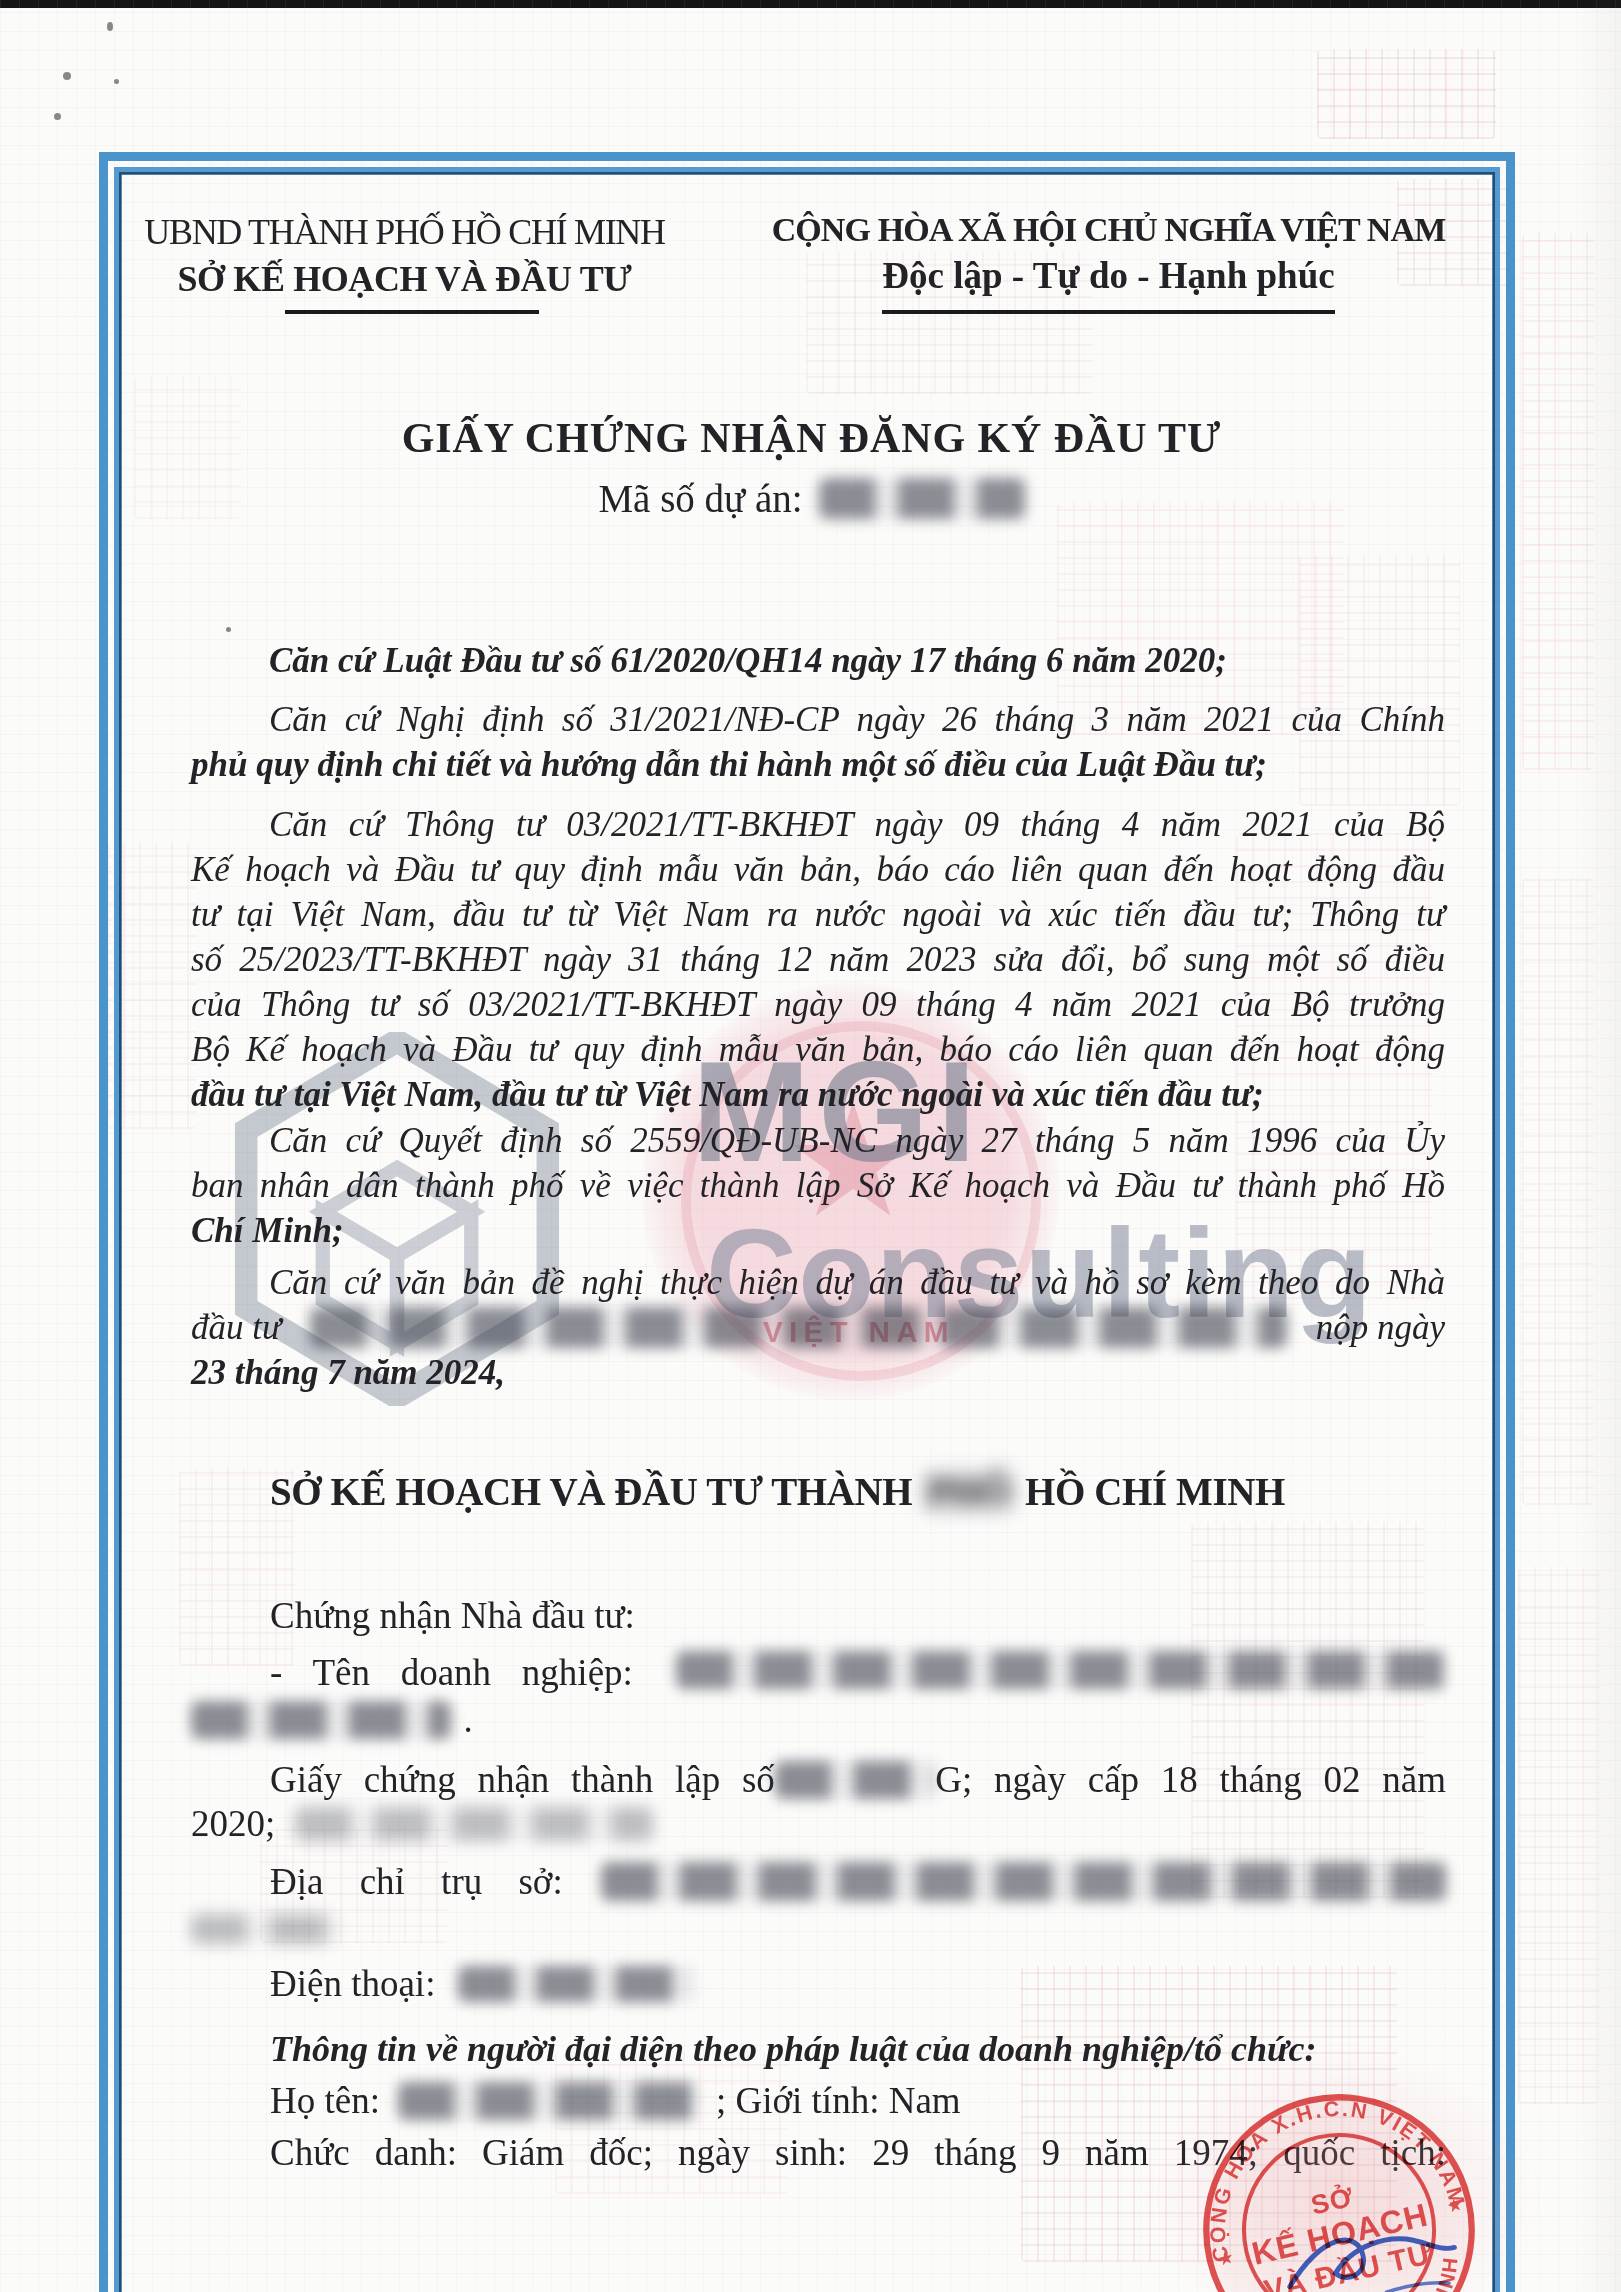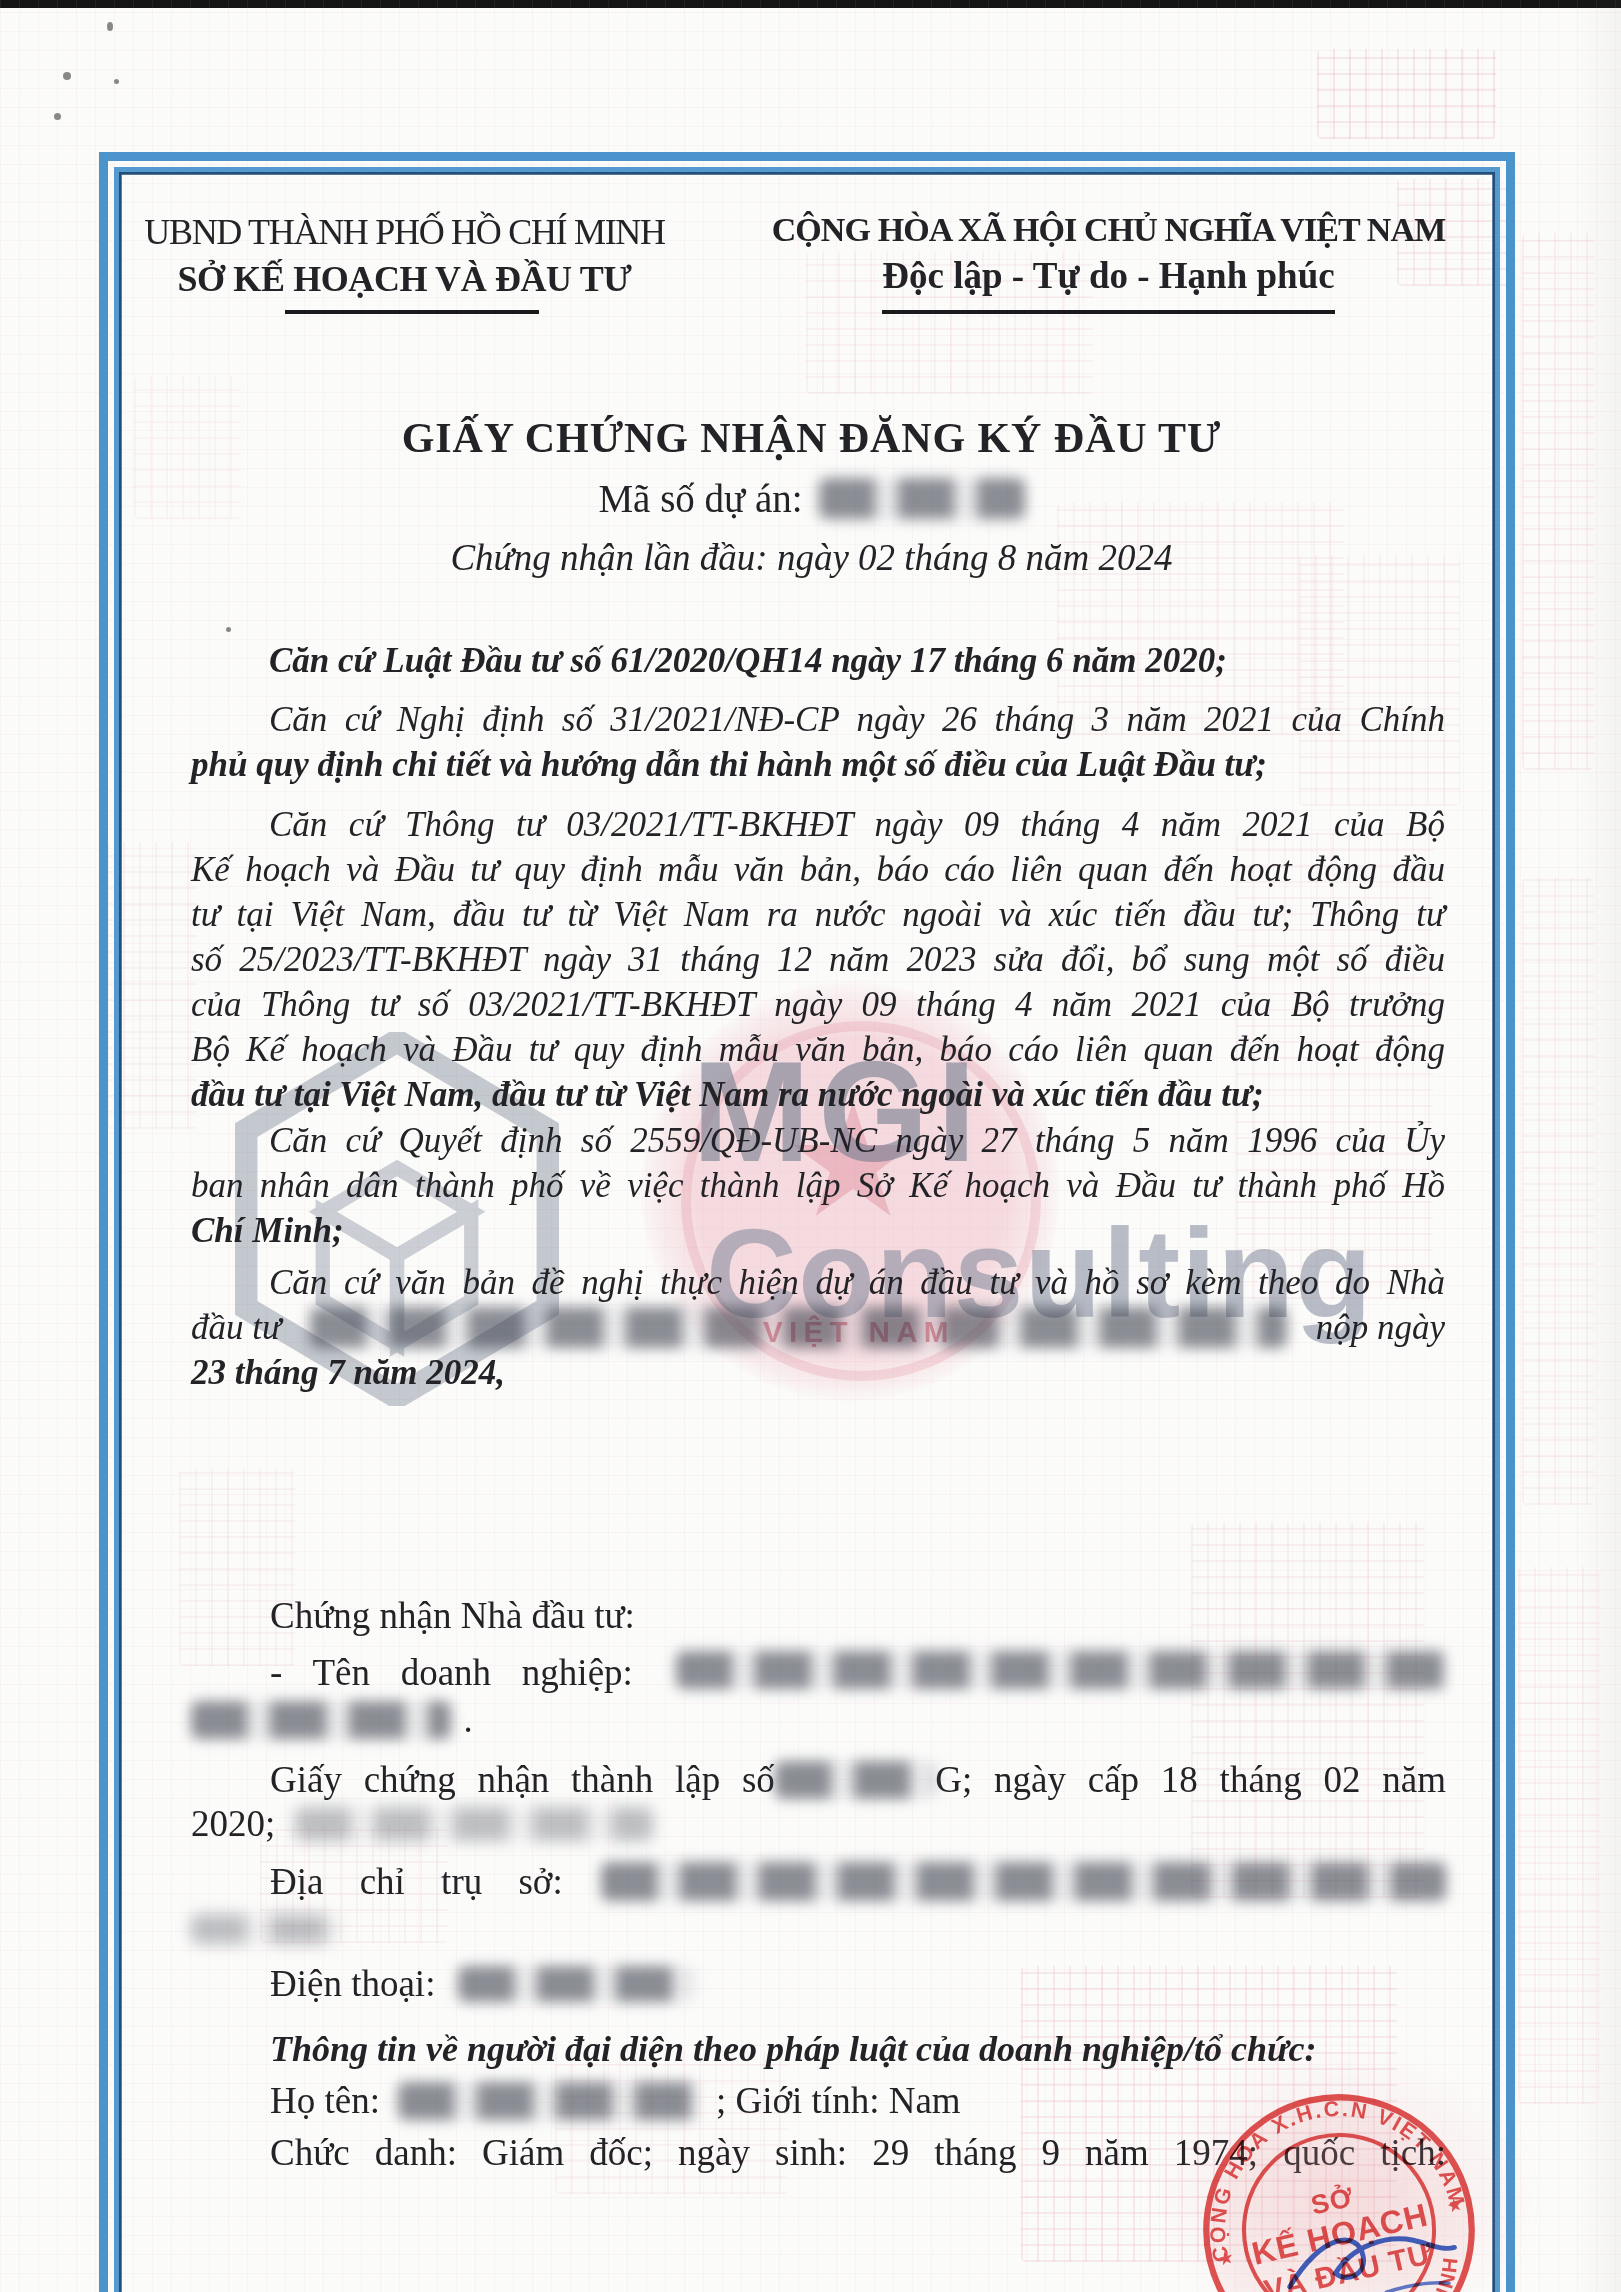--- a/index.html
+++ b/index.html
@@ -174,21 +174,20 @@
     <div class="l2">Độc lập - Tự do - Hạnh phúc</div>
   </div>
   <div class="rule rule-left"></div>
   <div class="rule rule-right"></div>
 
   <div class="title">GIẤY CHỨNG NHẬN ĐĂNG KÝ ĐẦU TƯ</div>
   <div class="code-row">
     <span>Mã số dự án:</span>
     <span class="redact" style="width:206px;height:41px;"></span>
   </div>
-  <div class="cert-line">Chứng nhận lần đầu: ngày 02 tháng 8 năm 2024</div>
 
   <div class="para" id="p1">
     <div class="pline end ind">Căn cứ Luật Đầu tư số 61/2020/QH14 ngày 17 tháng 6 năm 2020;</div>
   </div>
   <div class="para" id="p2">
     <div class="pline ind">Căn cứ Nghị định số 31/2021/NĐ-CP ngày 26 tháng 3 năm 2021 của Chính</div>
     <div class="pline end">phủ quy định chi tiết và hướng dẫn thi hành một số điều của Luật Đầu tư;</div>
   </div>
   <div class="para" id="p3">
     <div class="pline ind">Căn cứ Thông tư 03/2021/TT-BKHĐT ngày 09 tháng 4 năm 2021 của Bộ</div>
@@ -207,20 +206,23 @@
   <div class="para" id="p5">
     <div class="pline ind">Căn cứ văn bản đề nghị thực hiện dự án đầu tư và hồ sơ kèm theo do Nhà</div>
     <div class="flexline">
       <span>đầu tư</span>
       <span class="redact" style="flex:1;height:41px;margin:0 29px;"></span>
       <span>nộp ngày</span>
     </div>
     <div class="pline end">23 tháng 7 năm 2024,</div>
   </div>
 
+  <div class="issuer">
+    <span>SỞ KẾ HOẠCH VÀ ĐẦU TƯ THÀNH </span><span class="patched">PHỐ</span><span> HỒ CHÍ MINH</span>
+  </div>
 
   <div class="row row-certify">Chứng nhận Nhà đầu tư:</div>
 
   <div class="row row-name">
     <span class="lbl">- Tên doanh nghiệp:</span>
     <span class="redact"></span>
   </div>
   <div class="row row-name2">
     <span class="redact"></span>
     <span class="dot">.</span>

